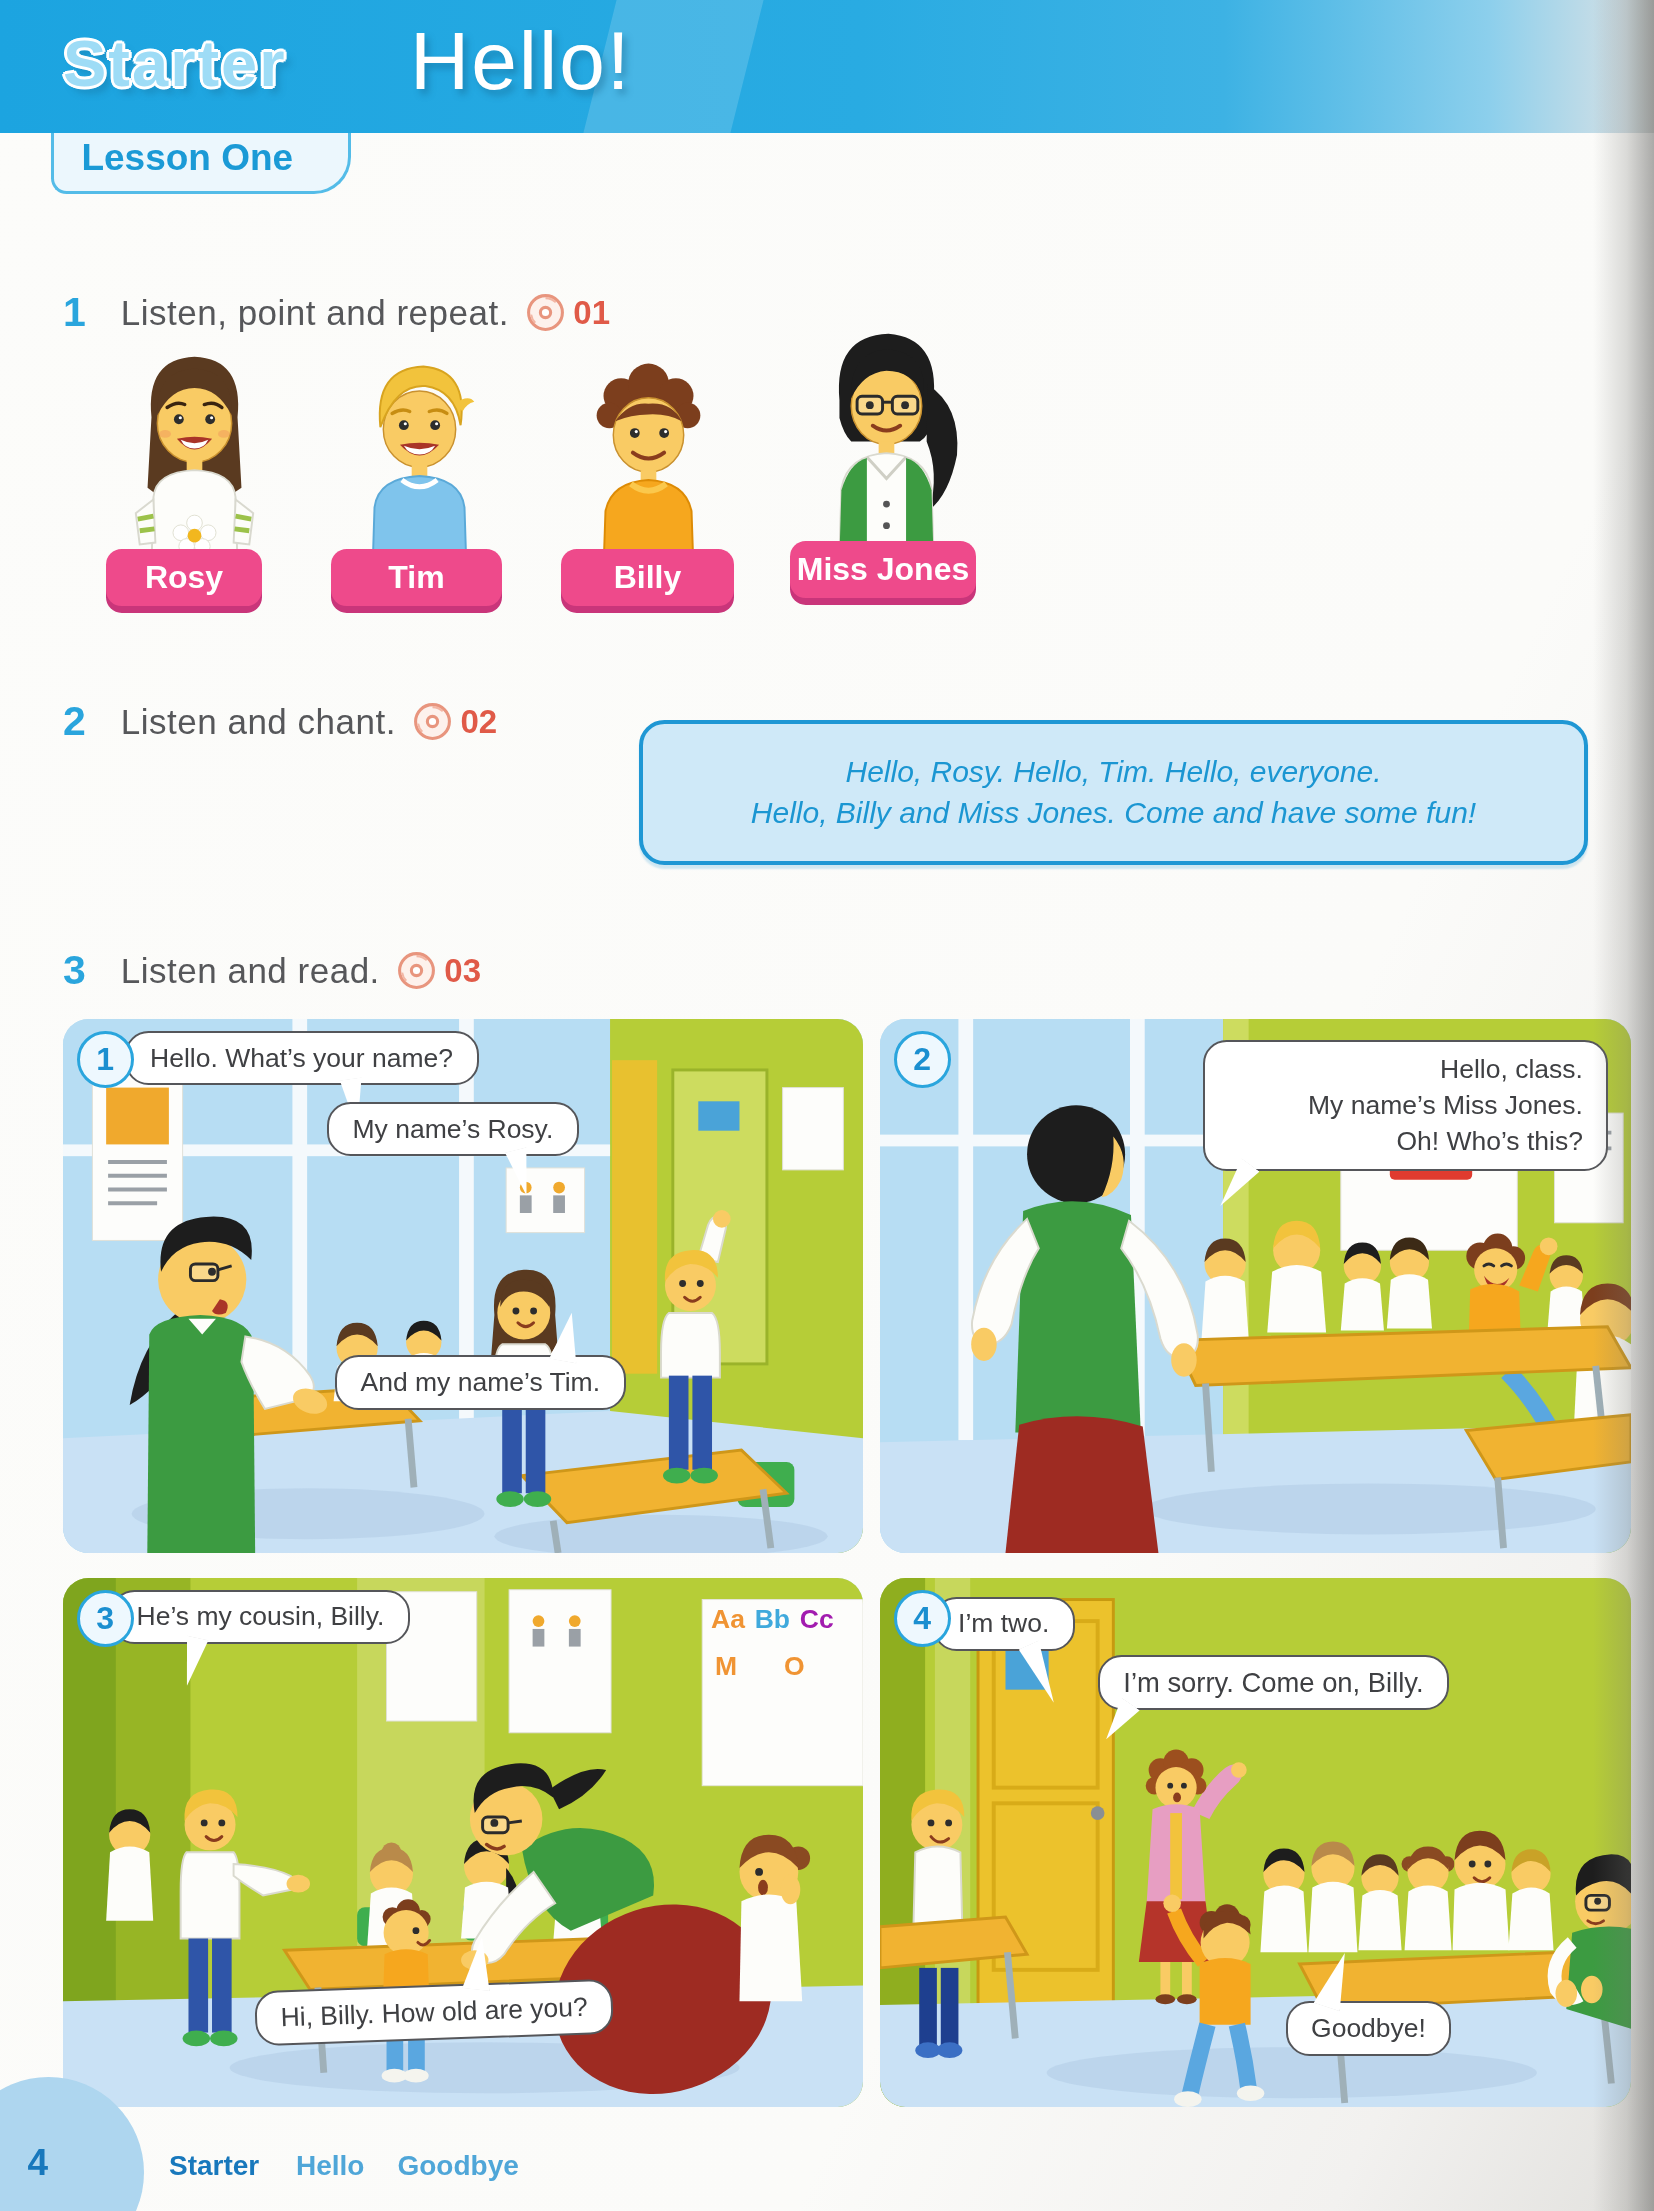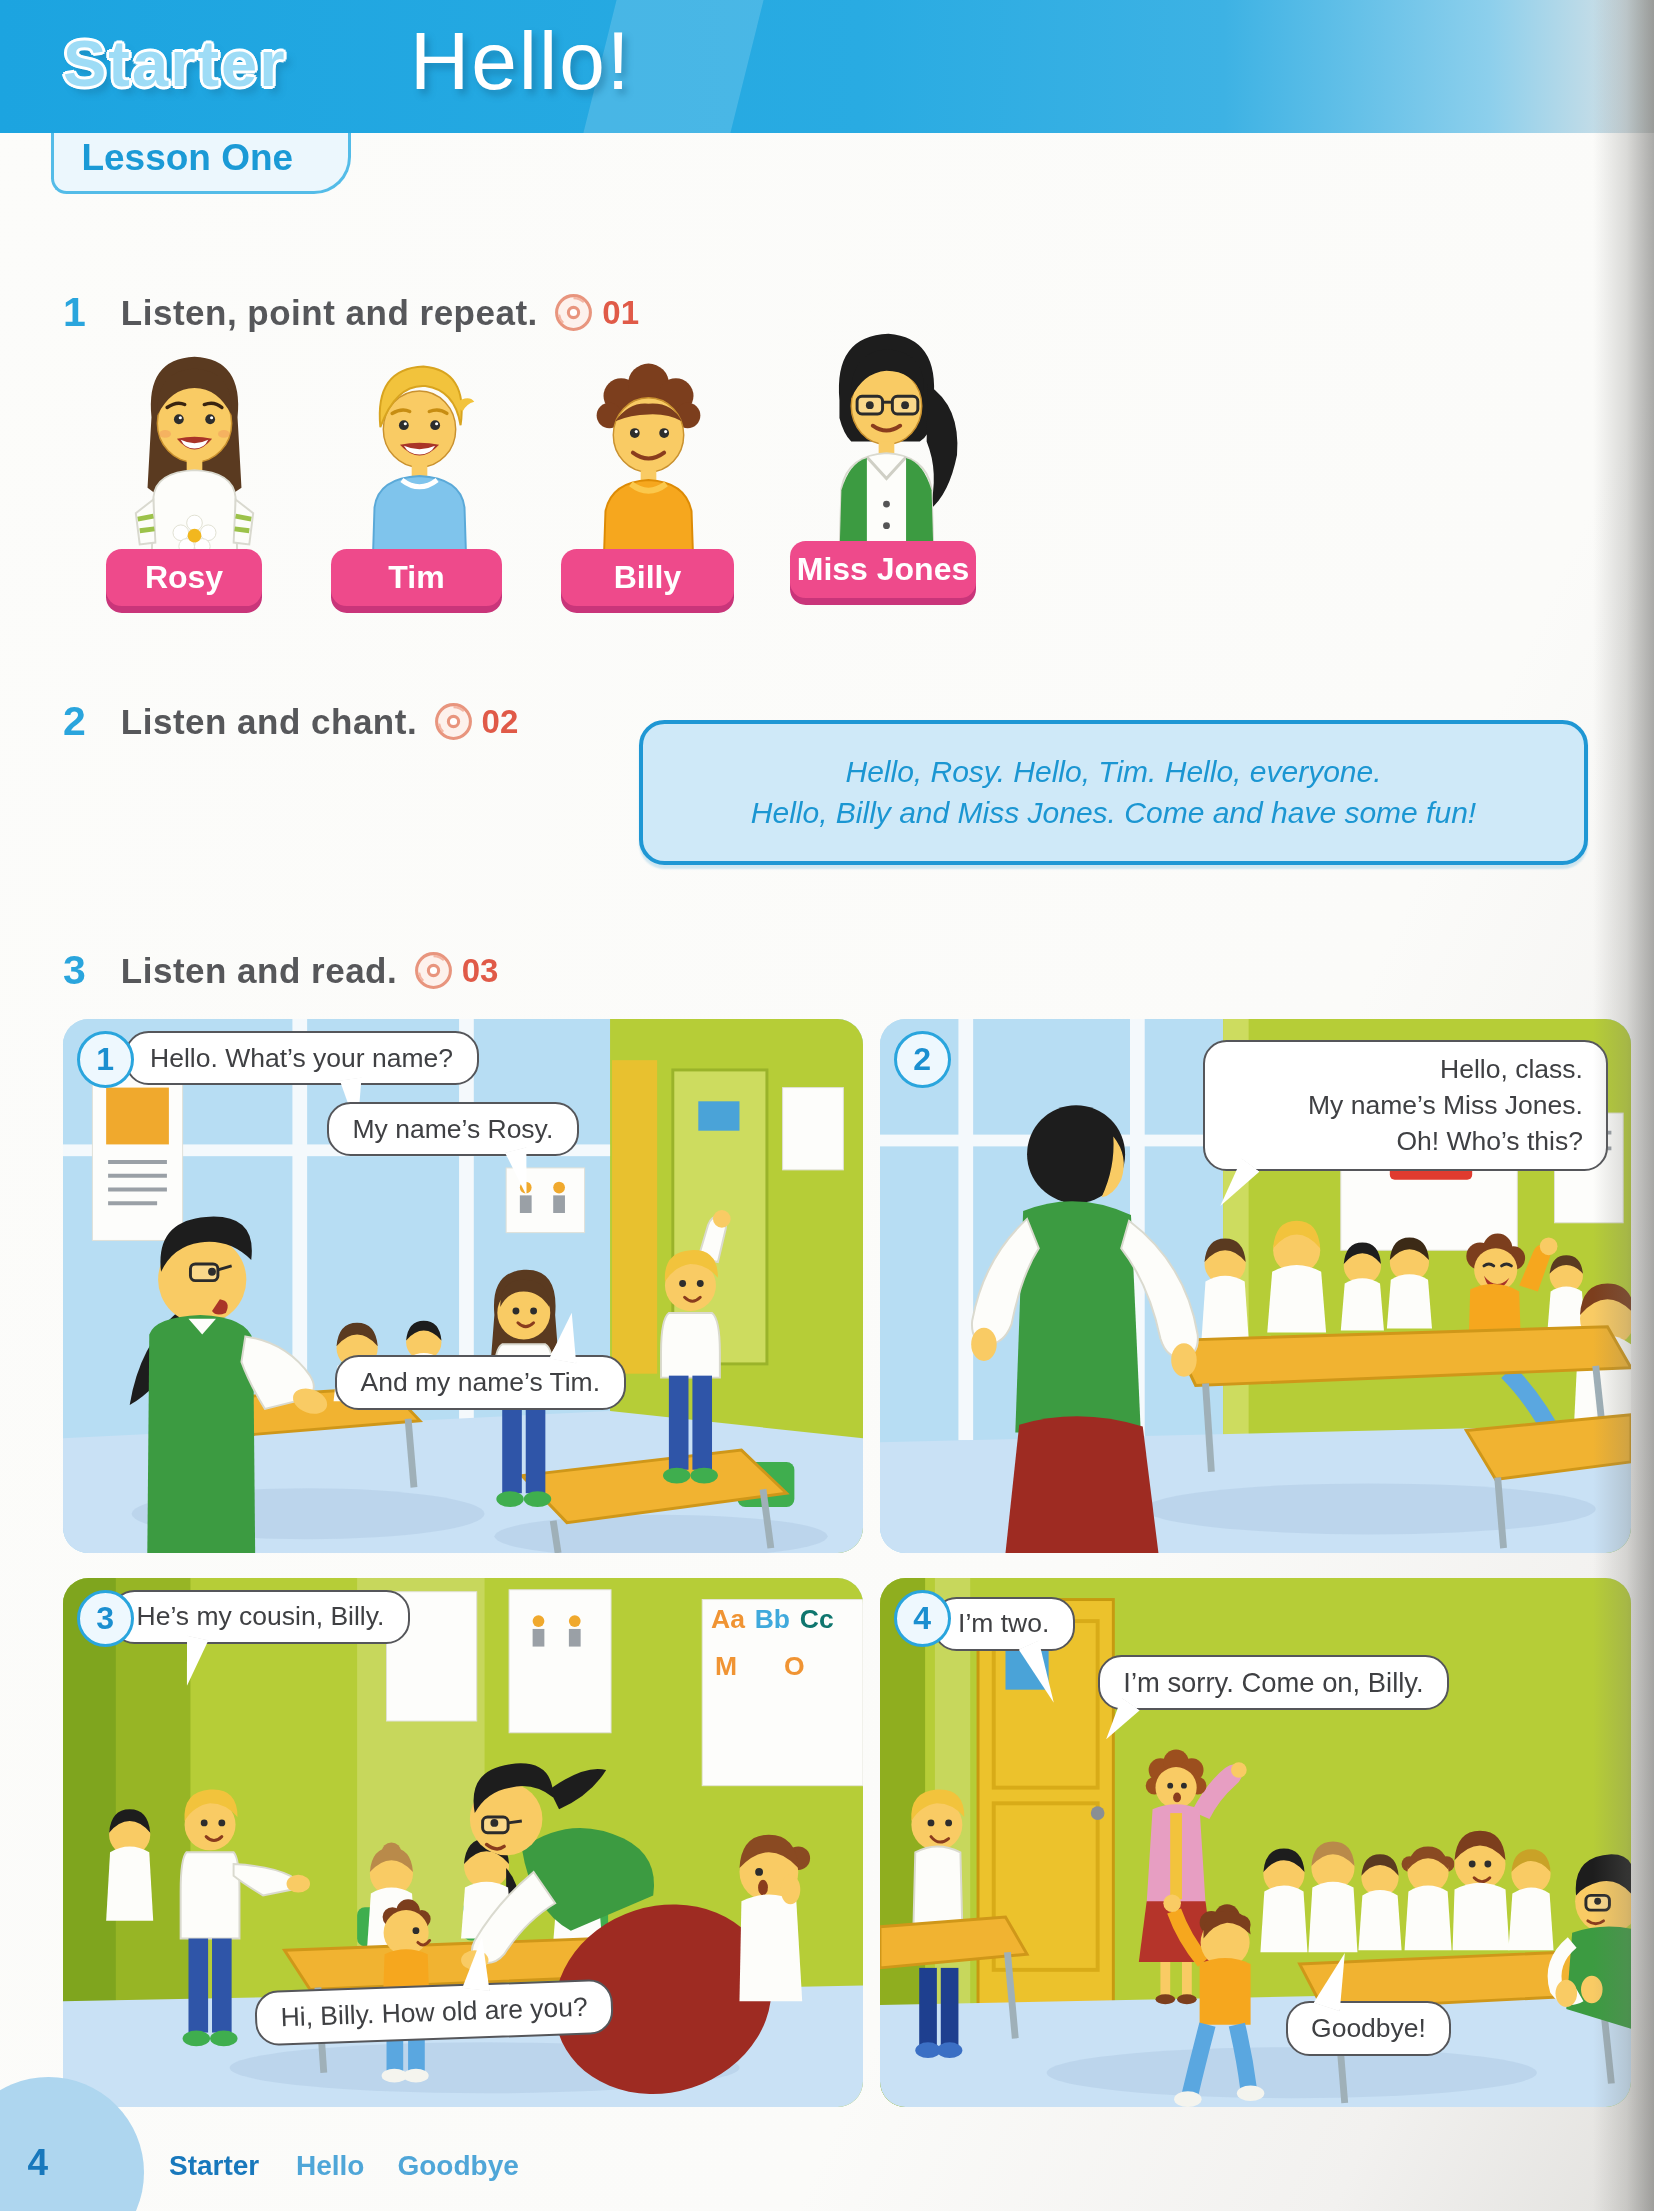--- a/index.html
+++ b/index.html
@@ -14,21 +14,21 @@
   .unit-label{position:absolute;left:63px;top:25.5px;font-size:65px;font-weight:bold;letter-spacing:2px;color:#9edcf6;
         text-shadow:2.9px 0 #fff,-2.9px 0 #fff,0 2.9px #fff,0 -2.9px #fff,2px 2px #fff,-2px -2px #fff,2px -2px #fff,-2px 2px #fff,5.9px 6.9px 7.8px rgba(20,100,140,.35)}
   .page-title{position:absolute;left:410px;top:13.7px;font-size:82px;font-weight:normal;color:#fff;letter-spacing:2px;
         text-shadow:3.9px 4.9px 7.8px rgba(18,88,126,.4)}
   .lesson-badge{position:absolute;left:51px;top:133px;height:61px;background:#ecf7fd;border:3.9px solid #54bce8;border-top:none;
         border-radius:0 0 37px 15.7px;display:flex;align-items:center;padding:0 55px 7.8px 27.4px;
         font-size:37px;font-weight:bold;color:#1b9ad6}
   
   .section{position:absolute;display:flex;align-items:center}
   .sec-num{font-size:41px;font-weight:bold;color:#2aa5dd;margin-right:35px}
-  .sec-text{font-size:35px;font-weight:bold;color:#56575a;letter-spacing:0.5px}
+  .sec-text{font-size:35px;font-weight:normal;color:#56575a;letter-spacing:0.5px}
   .cd{margin-left:15.7px;display:flex;align-items:center}
   .track{font-size:33px;font-weight:bold;color:#e05a48;margin-left:7.8px}
   #sec1{left:63px;top:289px}
   #sec2{left:63px;top:698px}
   #sec3{left:63px;top:947px}
   
   .char-svg{position:absolute}
   .plate{position:absolute;background:#ee4a8b;border-radius:15.7px;box-shadow:0 6.9px 0 #c9357a;color:#fff;
         font-weight:bold;font-size:32px;display:flex;align-items:center;justify-content:center;height:57px;z-index:3}
   
@@ -50,21 +50,21 @@
         font-size:26.5px;color:#3f4043;white-space:nowrap;z-index:4}
   .bubble.center{text-align:right;white-space:normal;line-height:1.35}
   .bubble.center span{display:block}
   .btail{position:absolute;width:27.4px;height:45px;background:#fff;z-index:3;
         clip-path:polygon(10% 0,90% 0,48% 100%);filter:drop-shadow(0 0 1.5px #5a5a5a)}
   .btail.down{top:calc(100% - 3.9px);transform-origin:top center}
   .btail.up{bottom:calc(100% - 3.9px);transform-origin:bottom center;clip-path:polygon(0 100%,100% 100%,52% 0)}
   .alphabet{position:absolute;z-index:3;font-weight:bold;font-size:26.5px}
   .alphabet .row1{display:flex;gap:9.8px}
   .alphabet .row2{display:flex;gap:47px;margin-top:15.7px;margin-left:3.9px}
-  .lo{color:#f09433}.lb{color:#3fa9dc}.lb2{color:#0f766e}
+  .lo{color:#f09433}.lb{color:#3fa9dc}.lb2{color:#a21caf}
   
   .page-corner{position:absolute;left:-47px;bottom:-57px;width:191px;height:191px;border-radius:50%;background:#aed6ef}
   .page-num{position:absolute;left:27.4px;bottom:27.4px;font-size:37px;font-weight:bold;color:#1878bc}
   .footer-unit{position:absolute;left:169px;bottom:29px;font-size:28px;font-weight:bold;color:#1878bc}
   .footer-topics{position:absolute;left:296px;bottom:29px;font-size:28px;font-weight:bold;color:#4fa6d8;display:flex;gap:33px}
   
   .curl{position:absolute;right:0;top:0;width:61px;height:100%;z-index:9;
         background:linear-gradient(to right,rgba(120,120,116,0) 0%,rgba(120,120,116,.25) 55%,rgba(90,90,88,.5) 100%)}
 </style>
 </head>

